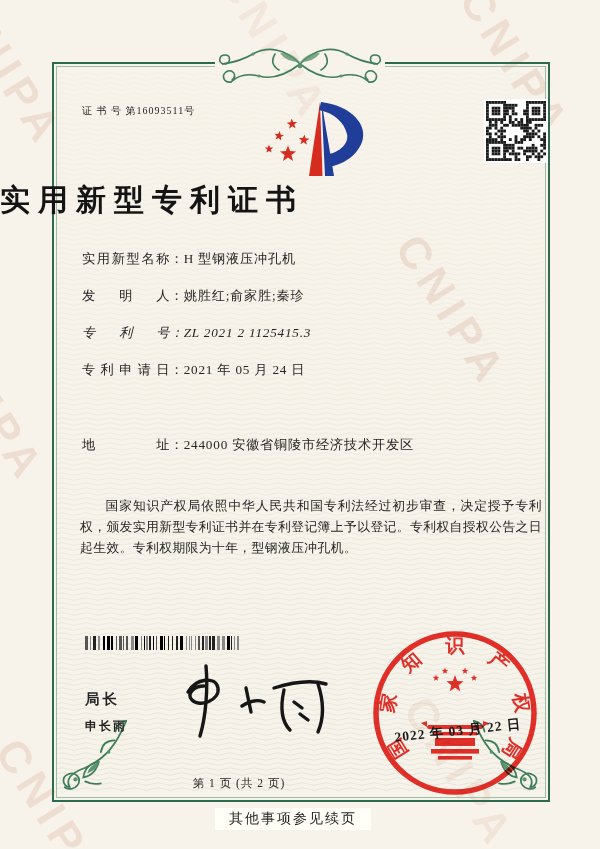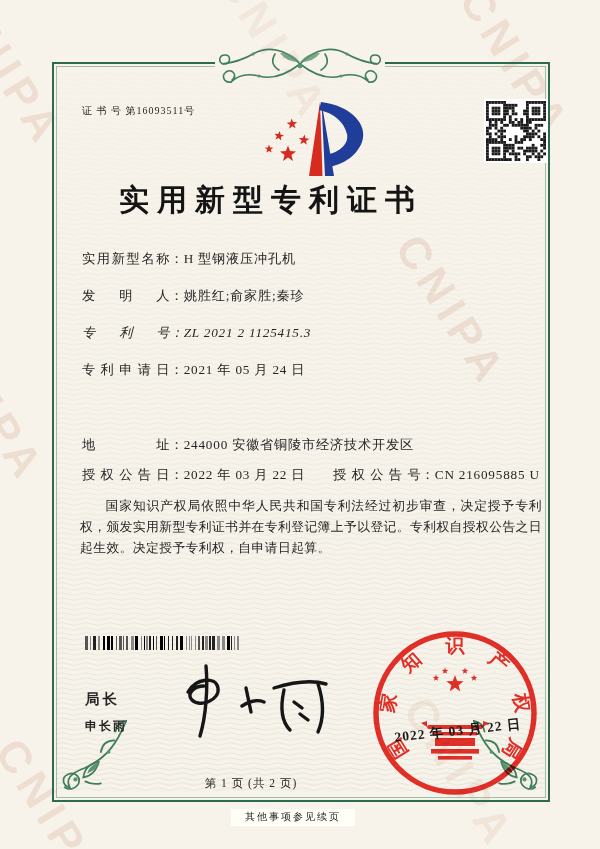--- a/index.html
+++ b/index.html
@@ -10,42 +10,42 @@
       font-weight:bold;font-size:44px;letter-spacing:7px;color:rgba(214,176,156,.30);
       transform:rotate(58deg);transform-origin:left top;white-space:nowrap;pointer-events:none;}
   
   .frame{position:absolute;left:52px;top:62px;width:494px;height:736px;
          border:2.5px solid #2e6b4e;}
   .frame-inner{position:absolute;inset:2px;border:1px solid #9dbfa9;}
   .guilloche{position:absolute;left:56px;top:66px;width:489px;height:729px;pointer-events:none;}
   
   .cert-no{position:absolute;left:82px;top:104px;font-size:10px;letter-spacing:1px;}
   .logo{position:absolute;left:255px;top:96px;width:122px;height:84px;}
-  .title{position:absolute;left:7px;top:180px;width:528px;text-align:center;
+  .title{position:absolute;left:0;top:180px;width:528px;
          font-size:30px;font-weight:700;letter-spacing:8px;color:#141414;}
   .qr{position:absolute;left:484px;top:99px;width:60px;height:60px;background:#fff;padding:2px;}
   
   .frow{position:absolute;left:82px;font-size:13.2px;letter-spacing:.5px;white-space:nowrap;}
   .flabel{display:inline-block;width:88px;text-align:justify;text-align-last:justify;vertical-align:bottom;}
   .fvalue{letter-spacing:.8px;}
   .grant2{margin-left:24px;}
   
   .paras{position:absolute;left:80px;top:496px;width:462px;font-size:12.8px;
          line-height:1.64;text-align:justify;letter-spacing:.4px;}
   .paras p{margin:0;text-indent:2em;}
   
   .barcode{position:absolute;left:85px;top:636px;width:154px;height:14px;}
   .signer-title{position:absolute;left:85px;top:690px;font-size:14.5px;letter-spacing:3px;font-weight:600;text-align:right;}
   .signer-name{position:absolute;left:85px;top:718px;font-size:12px;letter-spacing:2px;font-weight:600;}
   .signature{position:absolute;left:162px;top:658px;width:190px;height:90px;}
   .seal{position:absolute;left:370px;top:628px;width:170px;height:170px;opacity:.93;mix-blend-mode:multiply;}
   .seal-date{position:absolute;left:360px;top:722px;width:196px;text-align:center;
              font-size:13.5px;letter-spacing:1px;color:#1a1a1a;transform:rotate(-6deg);font-weight:600;}
-  .page-num{position:absolute;left:12px;top:776px;width:478px;text-align:center;font-size:11.5px;letter-spacing:1px;}
-  .cont-note{position:absolute;left:0;top:810px;width:586px;text-align:center;font-size:10px;letter-spacing:2px;font-family:Liberation Mono, monospace;}
+  .page-num{position:absolute;left:0;top:776px;width:478px;text-align:center;font-size:11.5px;letter-spacing:1px;}
+  .cont-note{position:absolute;left:0;top:810px;width:586px;text-align:center;font-size:14px;letter-spacing:2px;font-family:Liberation Mono, monospace;}
   .cont-note span{background:#fffef7;padding:3px 14px;}
   .orn-top{position:absolute;left:215px;top:40px;width:170px;height:50px;}
   .orn-bl{position:absolute;left:56px;top:716px;width:78px;height:80px;}
   .orn-br{position:absolute;left:466px;top:716px;width:78px;height:80px;transform:scaleX(-1);}
 </style>
 </head>
 <body>
 
 <div class="page">
 
@@ -528,28 +528,23 @@
   </div>
   <div class="frow" style="top:324px;font-style:italic;">
     <span class="flabel">专利号</span><span>：</span><span class="fvalue">ZL 2021 2 1125415.3</span>
   </div>
   <div class="frow" style="top:361px;">
     <span class="flabel">专利申请日</span><span>：</span><span class="fvalue">2021 年 05 月 24 日</span>
   </div>
   <div class="frow" style="top:436px;">
     <span class="flabel">地址</span><span>：</span><span class="fvalue">244000 安徽省铜陵市经济技术开发区</span>
   </div>
-  <div class="frow" style="top:466px;">
-    <span class="flabel">授权公告日</span><span>：</span><span class="fvalue">2022 年 03 月 22 日</span>
-    <span class="grant2"></span>
-    <span class="flabel">授权公告号</span><span>：</span><span class="fvalue">CN 216095885 U</span>
-  </div>
 
   <div class="paras">
-    <p>国家知识产权局依照中华人民共和国专利法经过初步审查，决定授予专利权，颁发实用新型专利证书并在专利登记簿上予以登记。专利权自授权公告之日起生效。决定授予专利权，自申请日起算。</p>
+    <p>国家知识产权局依照中华人民共和国专利法经过初步审查，决定授予专利权，颁发实用新型专利证书并在专利登记簿上予以登记。专利权自授权公告之日起生效。专利权期限为十年，型钢液压冲孔机。</p>
   </div>
 
   <svg id="barcode" class="barcode" viewBox="0 0 154 14" preserveAspectRatio="none">
       <rect x="0" y="0" width="3" height="14" fill="#555"></rect>
       <rect x="5" y="0" width="1" height="14" fill="#888"></rect>
       <rect x="8" y="0" width="3" height="14" fill="#222"></rect>
       <rect x="13" y="0" width="2" height="14" fill="#888"></rect>
       <rect x="18" y="0" width="2" height="14" fill="#000"></rect>
       <rect x="22" y="0" width="3" height="14" fill="#000"></rect>
       <rect x="26" y="0" width="2" height="14" fill="#000"></rect>

